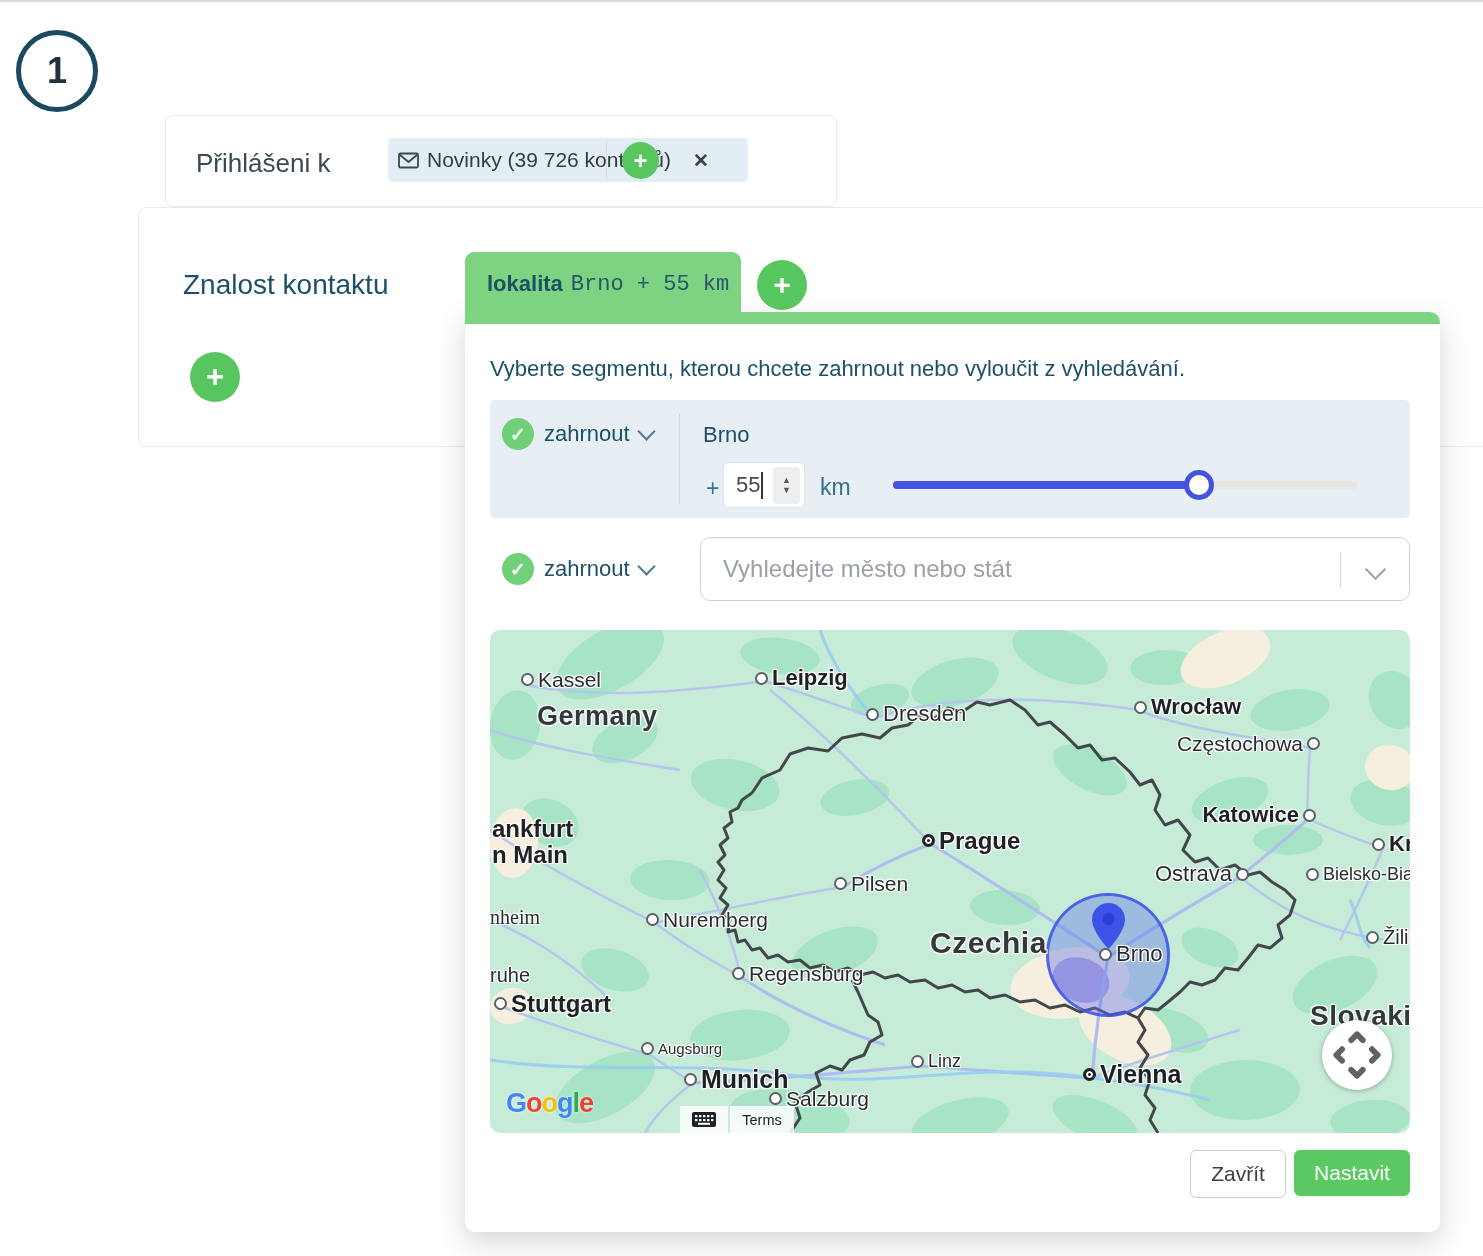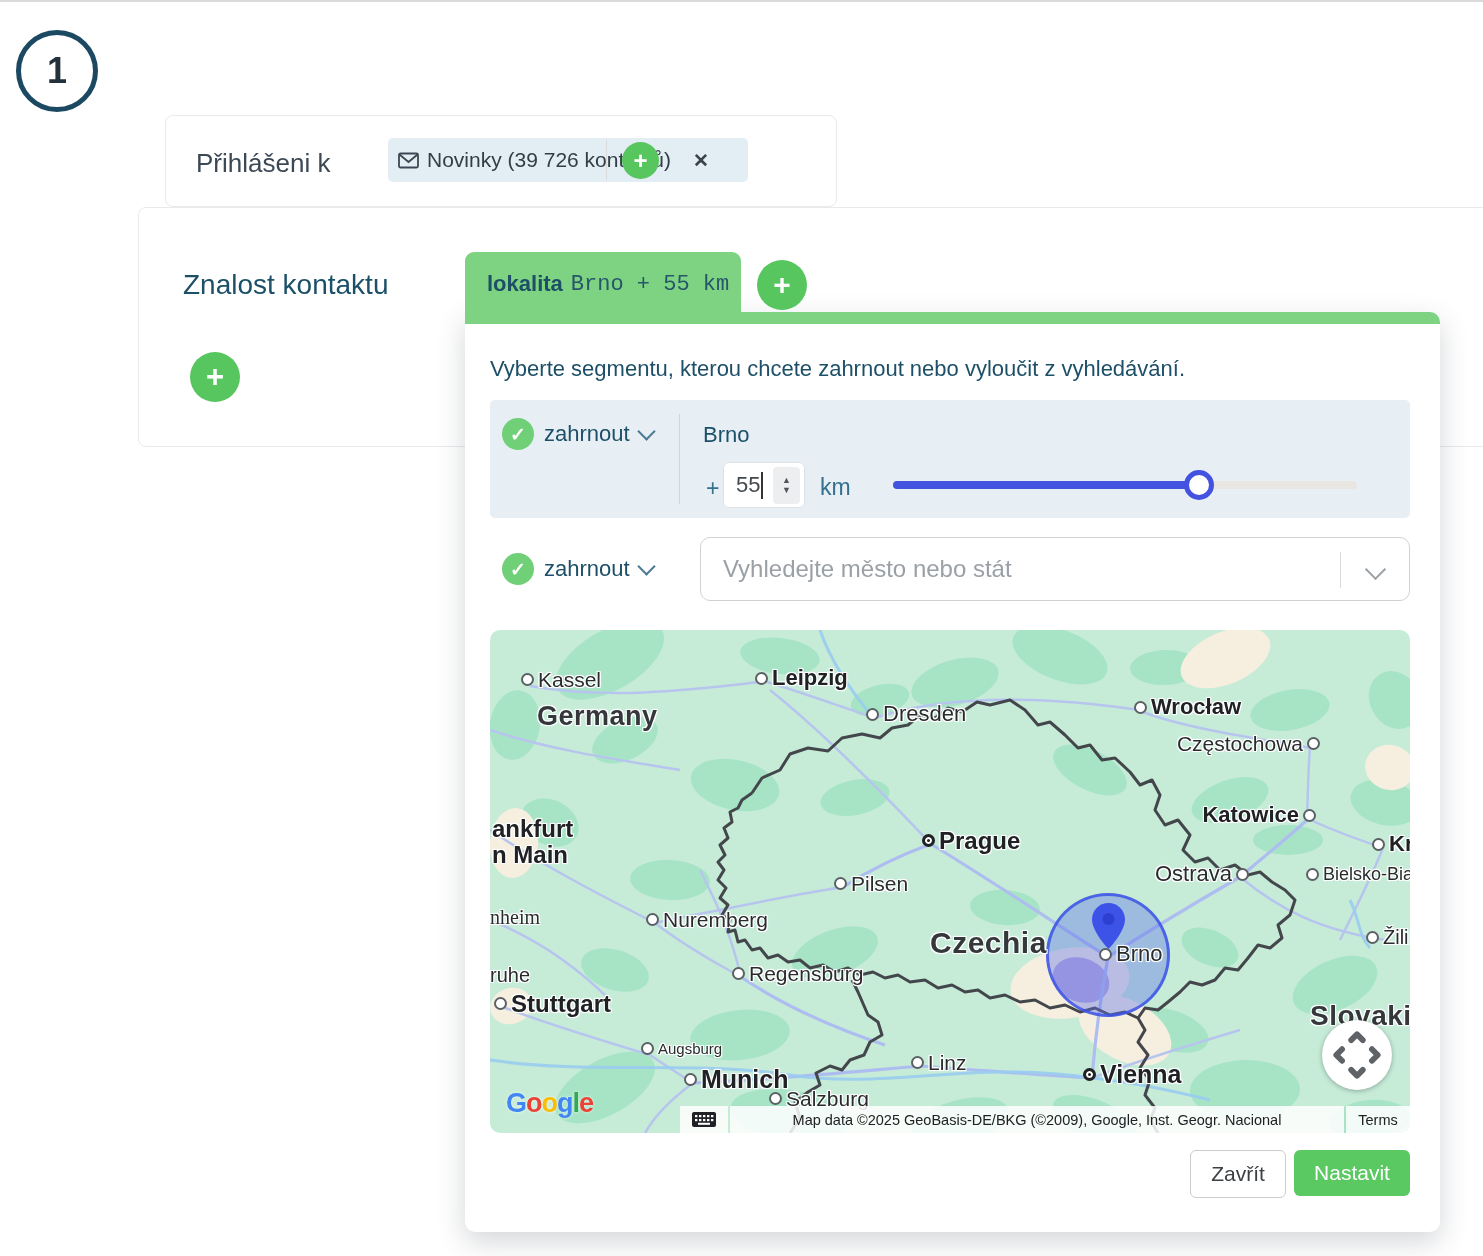--- a/index.html
+++ b/index.html
@@ -344,21 +344,21 @@
             <span>Stuttgart</span>
           </div>
           <div class="mlabel" style="font-size: 15px; top: 409.88px; left: 151px;">
             <span class="mdot"></span>
             <span>Augsburg</span>
           </div>
           <div class="mlabel mbold" style="font-size: 25px; top: 435px; left: 194px;">
             <span class="mdot"></span>
             <span>Munich</span>
           </div>
-          <div class="mlabel" style="font-size: 21px; top: 420.88px; left: 421px;">
+          <div class="mlabel" style="font-size: 18px; top: 420.88px; left: 421px;">
             <span class="mdot"></span>
             <span>Linz</span>
           </div>
           <div class="mlabel capital mbold" style="font-size: 25px; top: 430px; left: 593px;">
             <span class="mdot mcap"></span>
             <span>Vienna</span>
           </div>
           <div class="mlabel country" style="font-size: 28px; top: 369.84px; left: 820px;">
             <span>Slovakia</span>
           </div>
@@ -392,21 +392,20 @@
                 <rect x="19" y="3" width="2.4" height="2.2"></rect>
                 <rect x="3" y="7" width="2.4" height="2.2"></rect>
                 <rect x="7" y="7" width="2.4" height="2.2"></rect>
                 <rect x="11" y="7" width="2.4" height="2.2"></rect>
                 <rect x="15" y="7" width="2.4" height="2.2"></rect>
                 <rect x="19" y="7" width="2.4" height="2.2"></rect>
                 <rect x="6" y="10.8" width="12" height="2"></rect>
               </g>
             </svg>
         </div>
-        <div id="attr-sect" class="sect">Map data ©2025 GeoBasis-DE/BKG (©2009), Google, Inst. Geogr. Nacional</div>
         <div id="terms-sect" class="sect">Terms</div>
       </div>
       <div id="pan-control" class="abs">
         <svg width="58" height="58" viewBox="0 0 70 70">
           <g fill="none" stroke="#5f6368" stroke-width="7" stroke-linecap="round" stroke-linejoin="round">
             <path d="M28,17 35,10 42,17"></path>
               <path d="M28,53 35,60 42,53"></path>
             <path d="M17,28 10,35 17,42"></path>
               <path d="M53,28 60,35 53,42"></path>
           </g>

